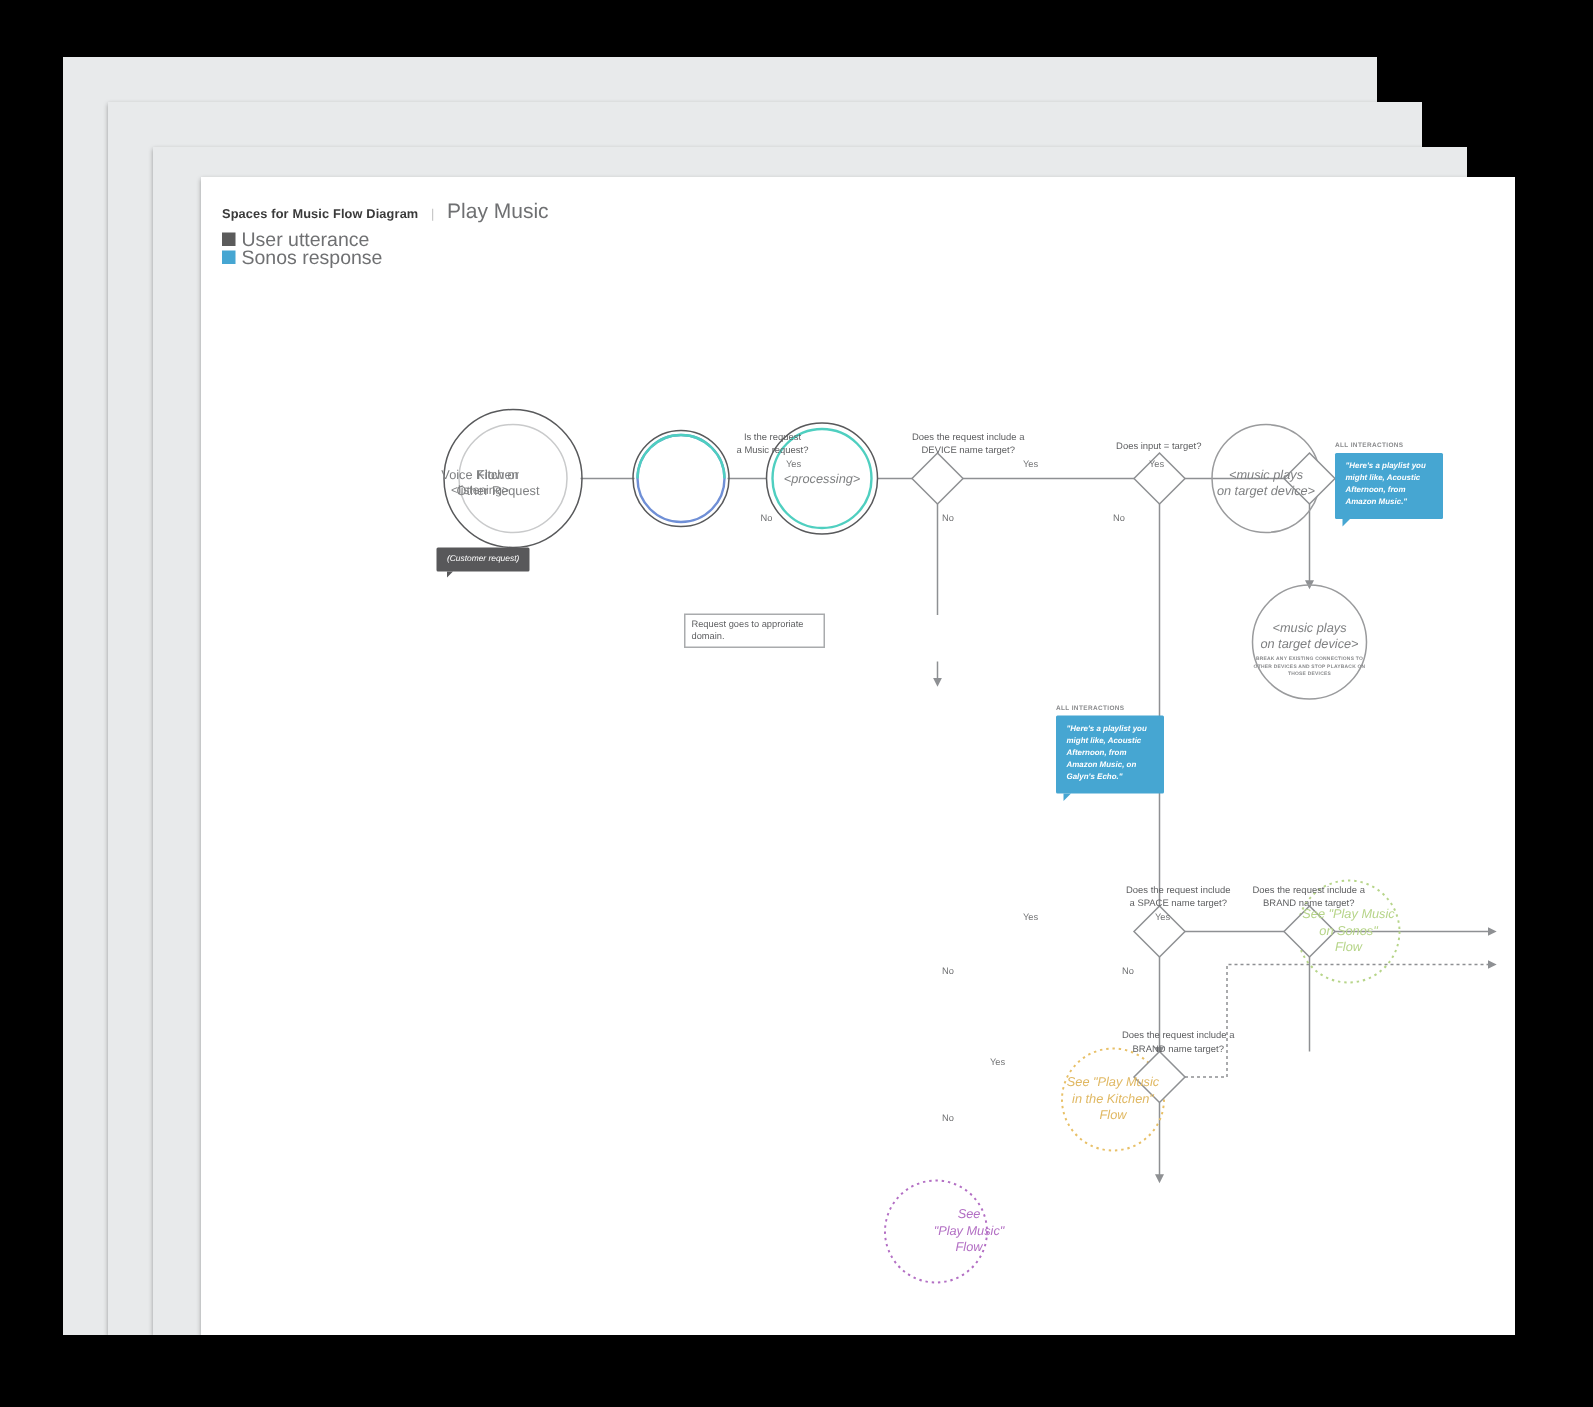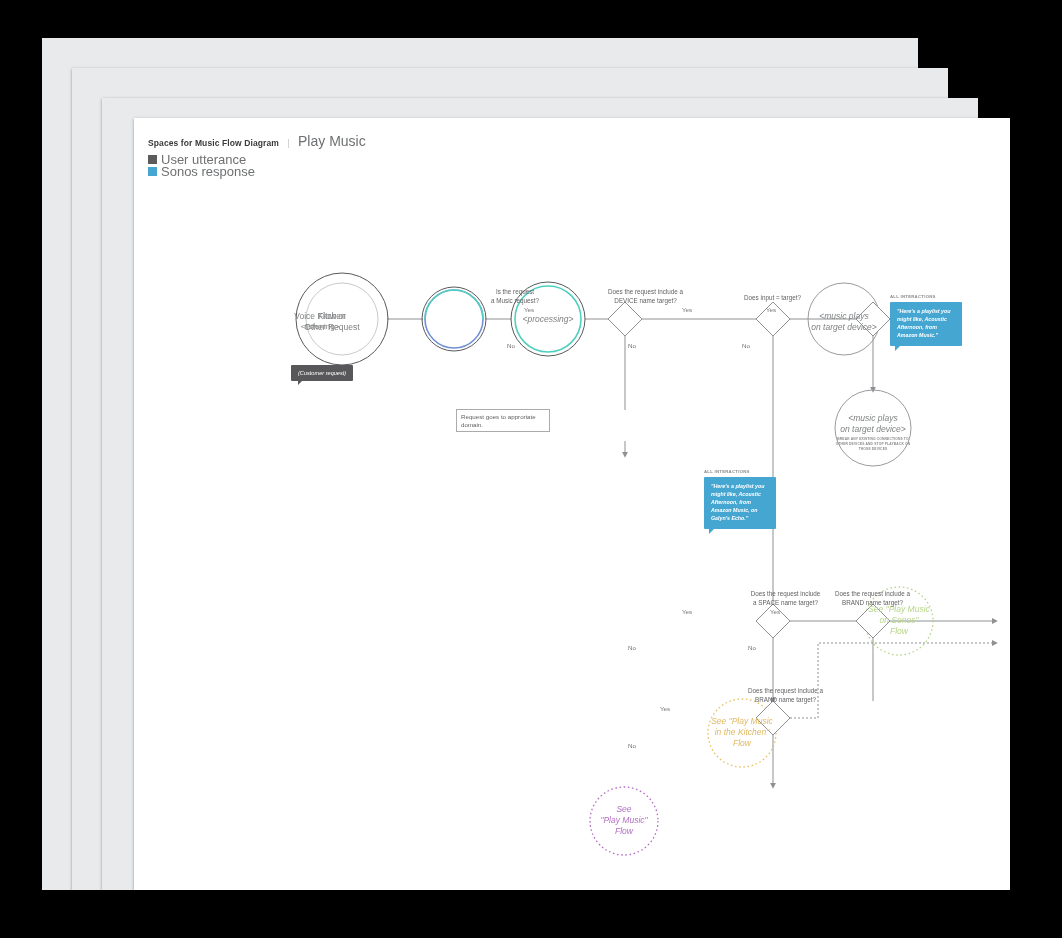--- a/index.html
+++ b/index.html
@@ -172,21 +172,21 @@
     <div>on Sonos"</div>
     <div>Flow</div>
   </div>
 
   <div class="node-txt circ-label ital" style="left:692px;top:716px;width:100px;color:#e0b862;">
     <div>See "Play Music</div>
     <div>in the Kitchen"</div>
     <div>Flow</div>
   </div>
 
-  <div class="node-txt circ-label ital" style="left:574px;top:804px;width:100px;color:#b36fc4;font-style:italic;">
+  <div class="node-txt circ-label ital" style="left:596px;top:804px;width:100px;color:#b36fc4;font-style:italic;">
     <div>See</div>
     <div>"Play Music"</div>
     <div>Flow</div>
   </div>
 
   <div class="q-label" style="left:465px;top:288px;width:100px;">
     <div>Is the request</div>
     <div>a Music request?</div>
   </div>
   <div class="q-label" style="left:573px;top:288px;width:145px;">

